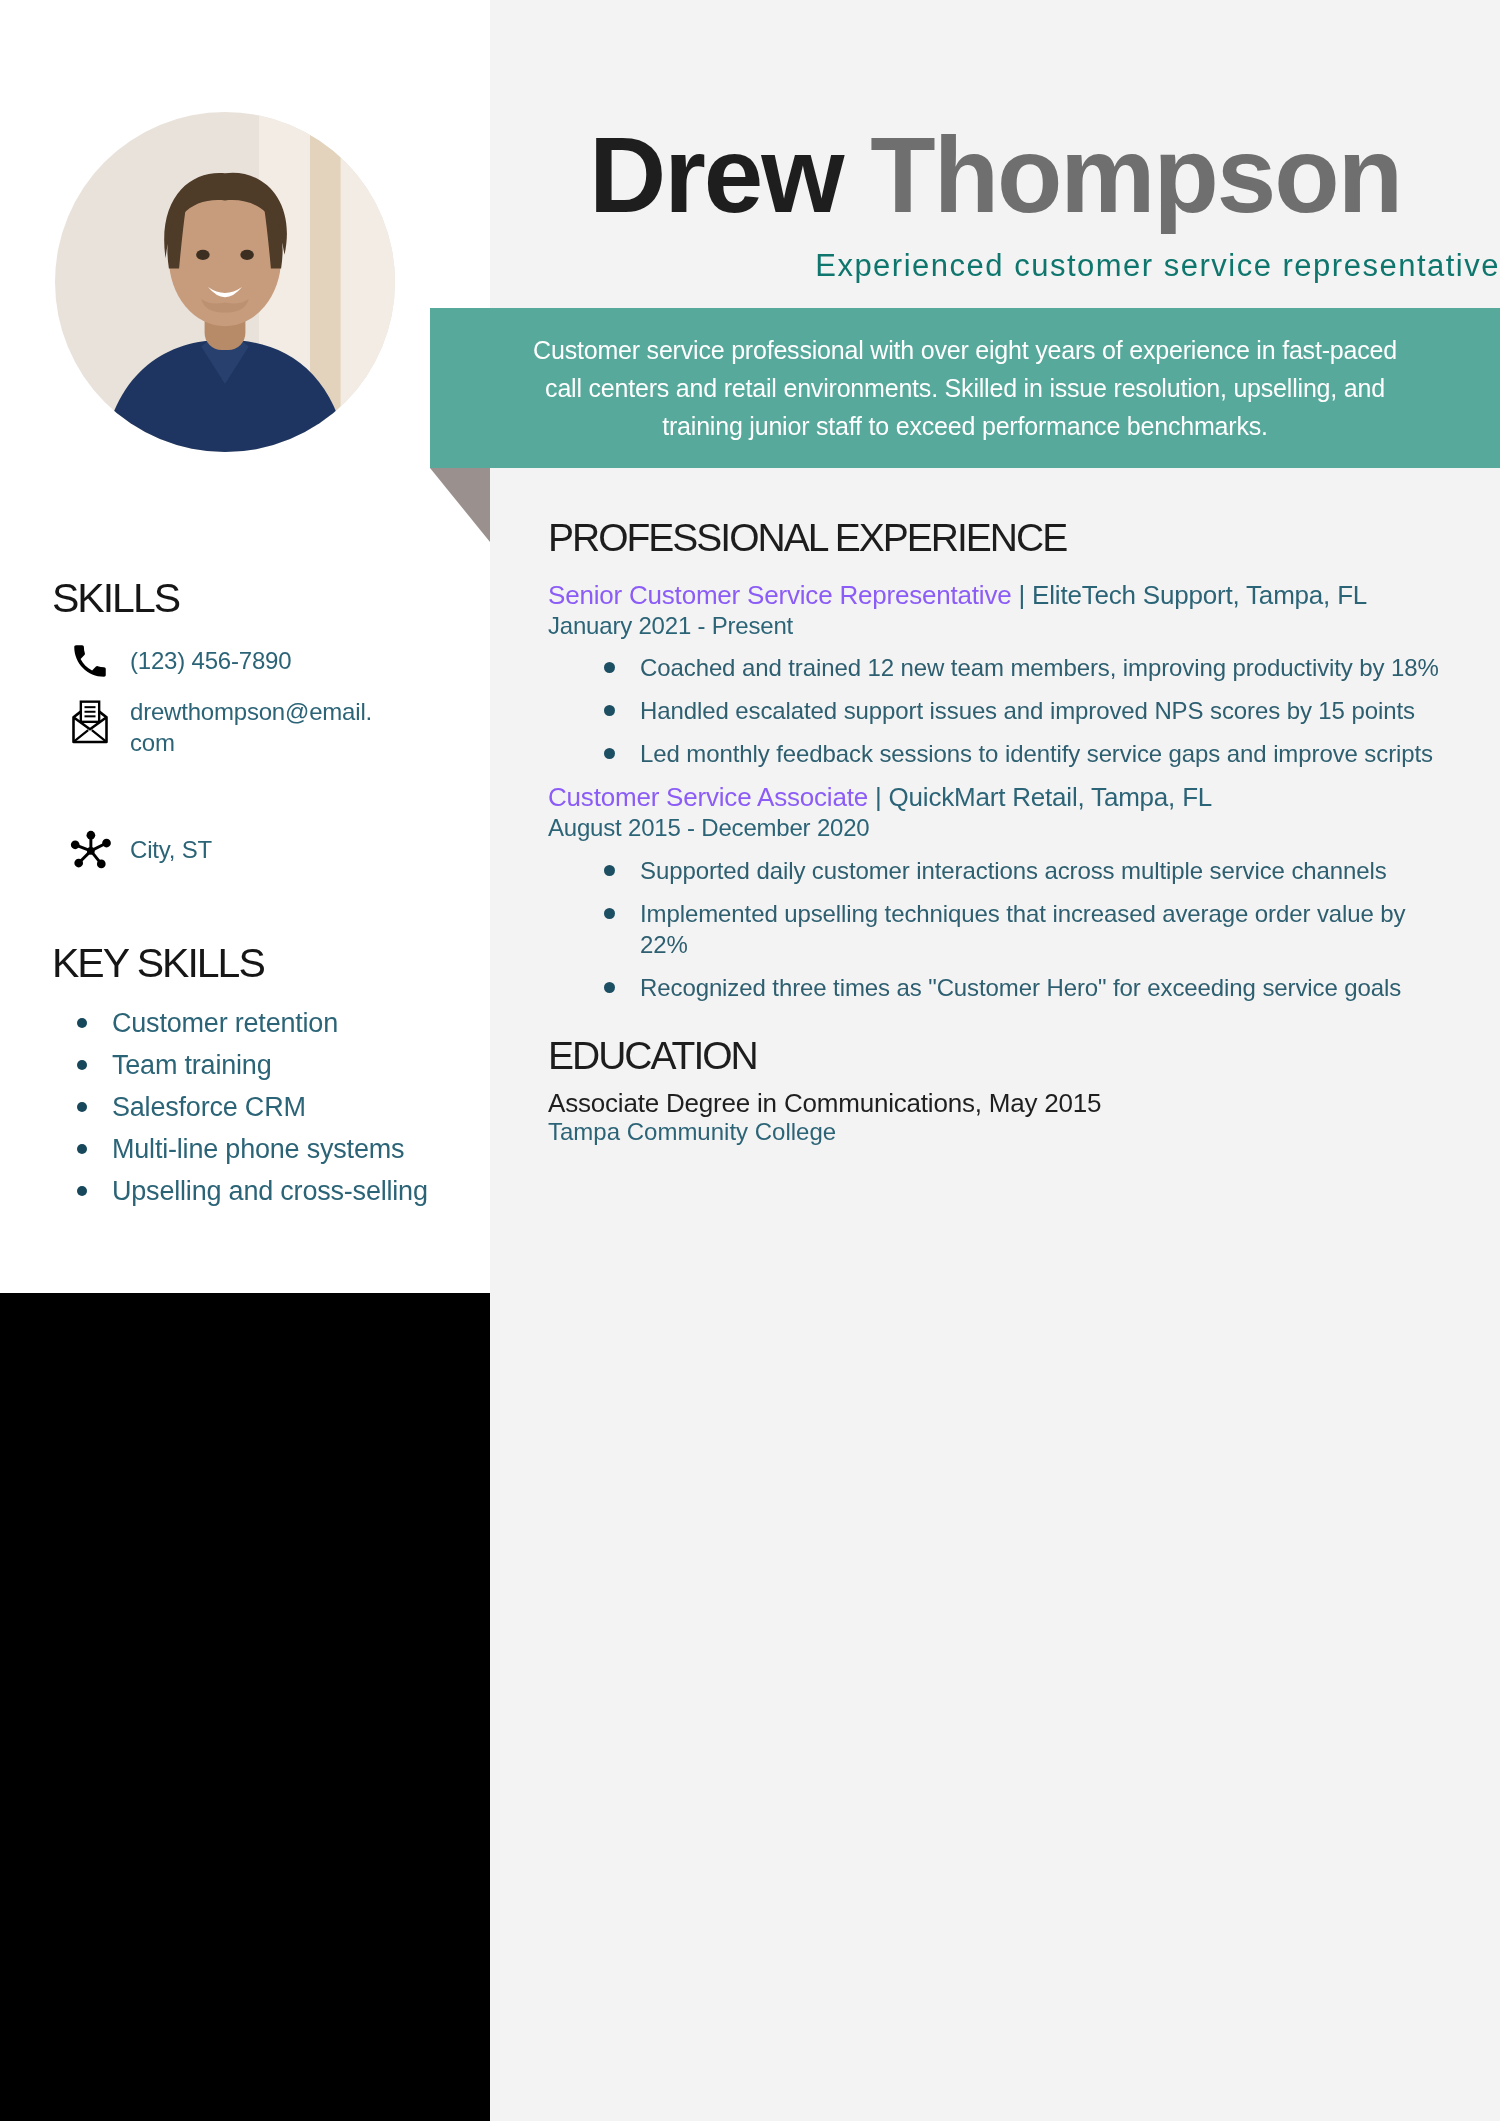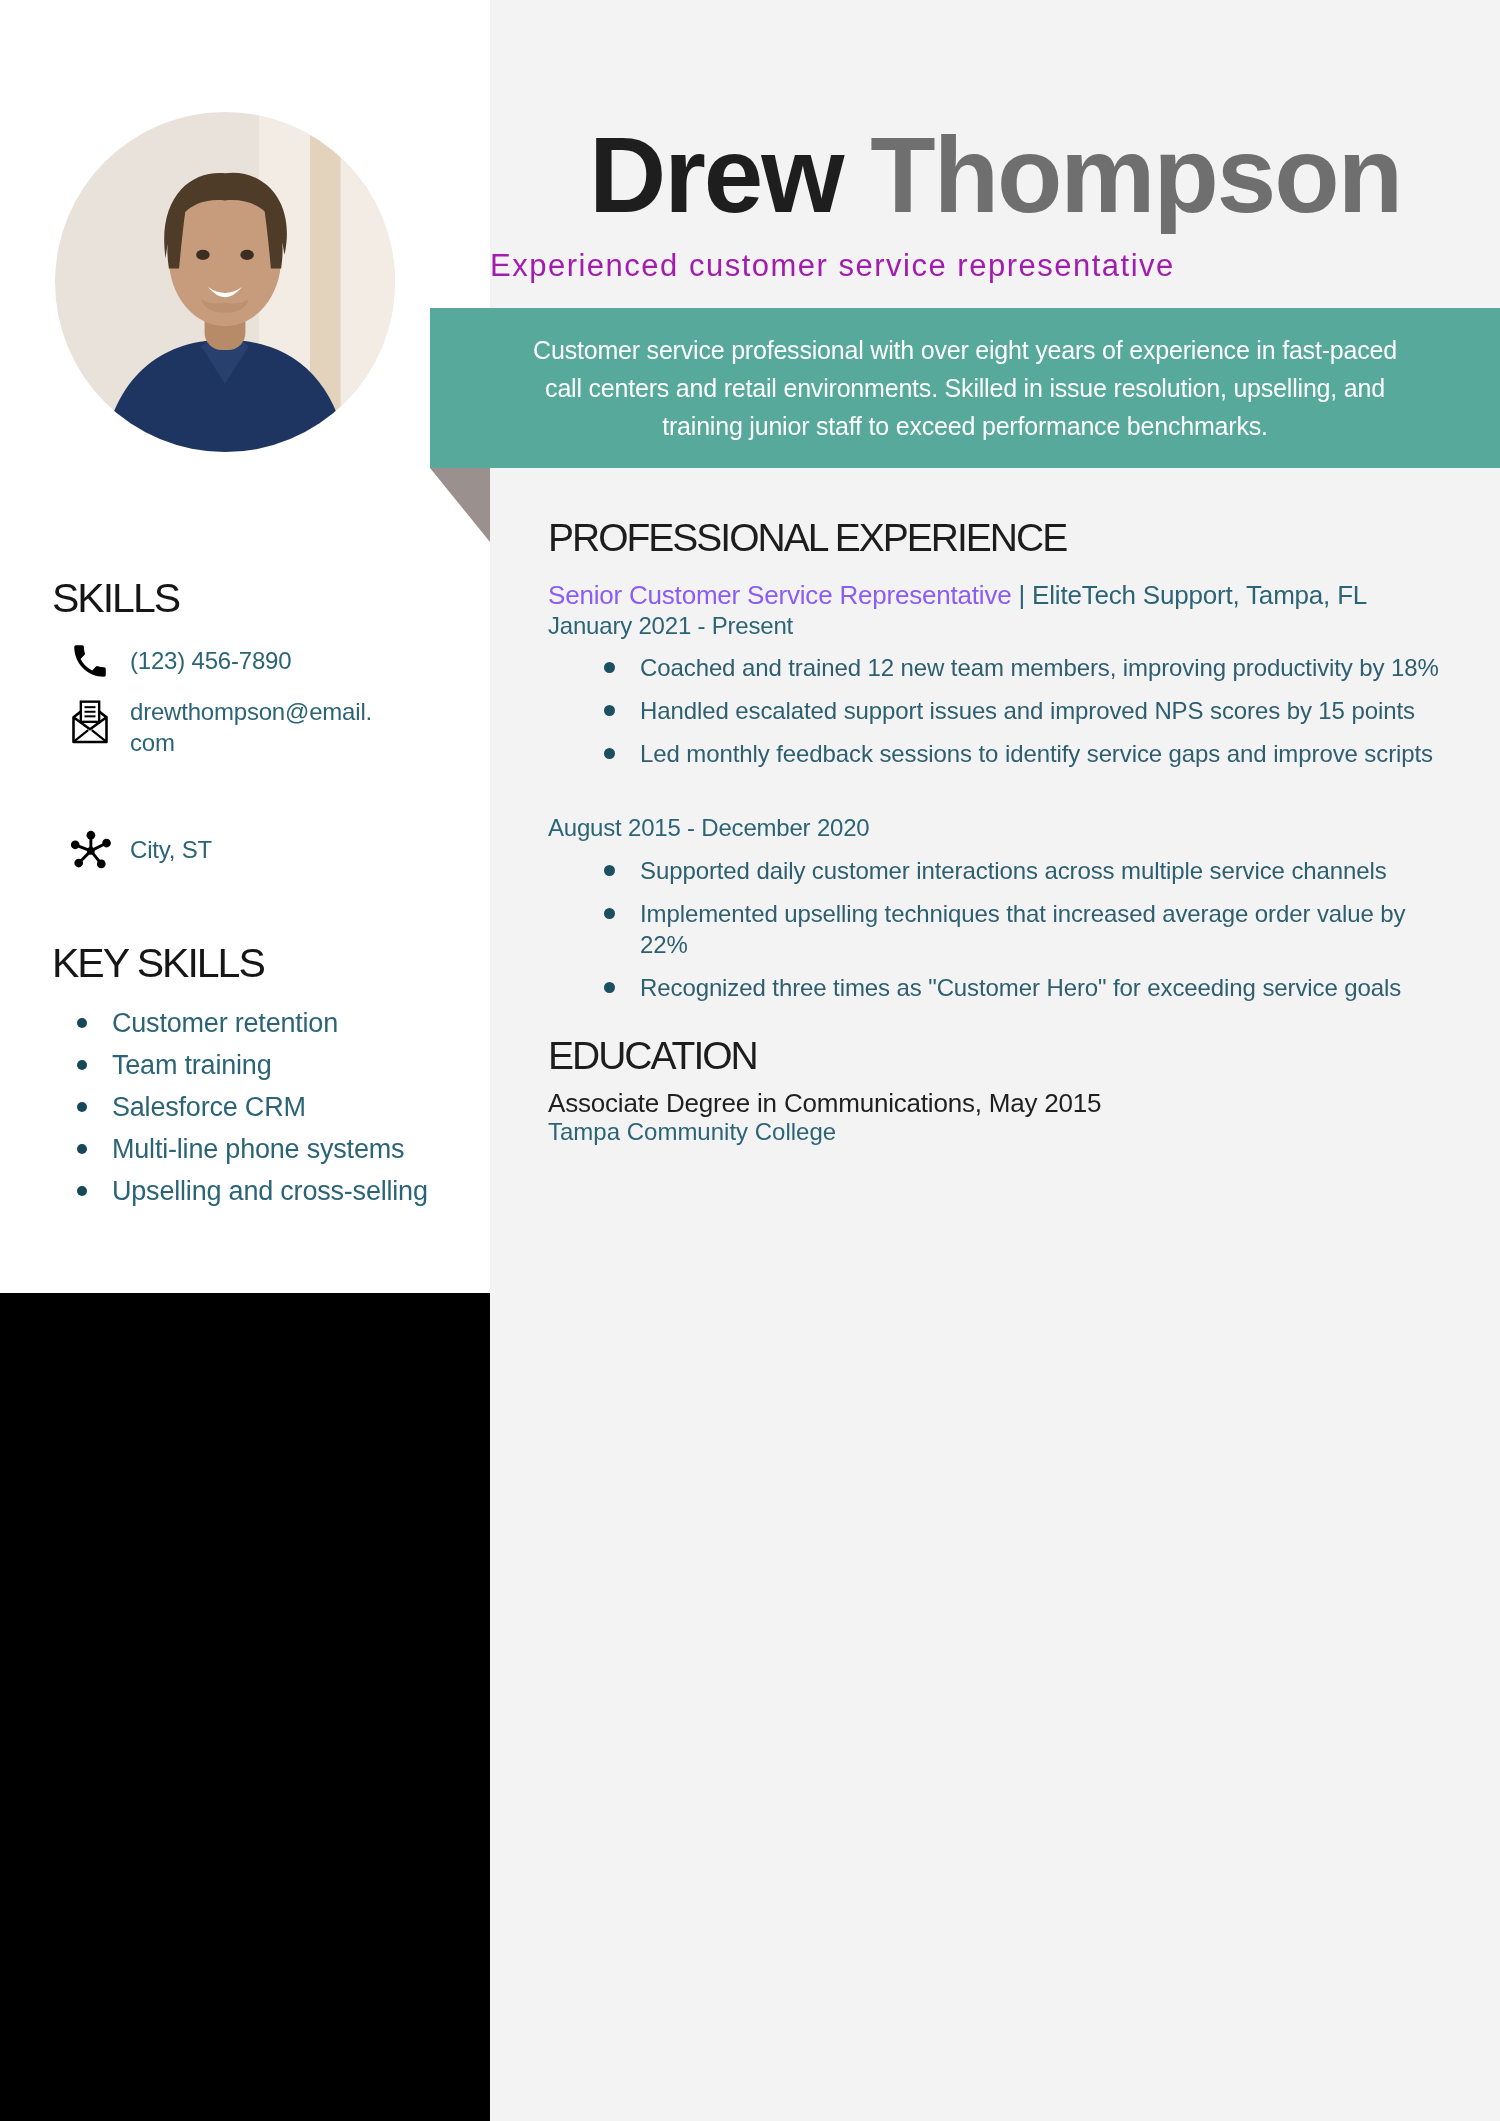--- a/index.html
+++ b/index.html
@@ -24,22 +24,22 @@
   .black-block{position:absolute;left:0;top:1293px;width:490px;height:828px;background:var(--black-block);}
 
   
   .photo-wrap{position:absolute;left:55px;top:112px;width:340px;height:340px;border-radius:50%;overflow:hidden;}
   .photo-wrap svg{display:block;width:100%;height:100%;}
 
   
   .name{position:absolute;left:490px;top:120px;width:1010px;text-align:center;
         font-size:107px;font-weight:700;letter-spacing:-2px;line-height:110px;color:var(--text-black);white-space:nowrap;}
   .name .last{color:var(--name-gray);}
-  .subtitle{position:absolute;left:490px;top:248px;width:1010px;text-align:left;
-        font-size:31px;font-weight:400;letter-spacing:1.5px;line-height:36px;color:#a21caf;}
+  .subtitle{position:absolute;left:490px;top:248px;width:1010px;text-align:right;
+        font-size:31px;font-weight:400;letter-spacing:1.5px;line-height:36px;color:#0f766e;}
 
   
   .summary{position:absolute;left:430px;top:308px;width:1070px;height:160px;background:var(--accent-teal);
         color:#fff;display:flex;align-items:center;justify-content:center;text-align:center;
         font-size:25px;line-height:38px;letter-spacing:-0.2px;white-space:pre-line;padding:0 81px;}
   .fold{position:absolute;left:430px;top:468px;width:60px;height:74px;background:var(--fold-gray);
         clip-path:polygon(0 0,100% 0,100% 100%);}
 
   
   .side-heading{position:absolute;left:52px;color:#161616;font-size:41px;font-weight:400;
@@ -193,20 +193,23 @@
   <div class="job-title" id="job1-title">
     <span class="role">Senior Customer Service Representative</span><span> </span><span class="company">| EliteTech Support, Tampa, FL</span>
   </div>
   <div class="job-dates" id="job1-dates">January 2021 - Present</div>
   <ul class="bullet-list" id="job1-bullets">
     <li>Coached and trained 12 new team members, improving productivity by 18%</li>
     <li>Handled escalated support issues and improved NPS scores by 15 points</li>
     <li>Led monthly feedback sessions to identify service gaps and improve scripts</li>
   </ul>
 
+  <div class="job-title" id="job2-title">
+    <span class="role">Customer Service Associate</span><span> </span><span class="company">| QuickMart Retail, Tampa, FL</span>
+  </div>
   <div class="job-dates" id="job2-dates">August 2015 - December 2020</div>
   <ul class="bullet-list" id="job2-bullets">
     <li>Supported daily customer interactions across multiple service channels</li>
     <li>Implemented upselling techniques that increased average order value by
 22%</li>
     <li>Recognized three times as "Customer Hero" for exceeding service goals</li>
   </ul>
 
   <div class="main-heading" id="edu-heading">EDUCATION</div>
   <div class="edu-degree">Associate Degree in Communications, May 2015</div>

